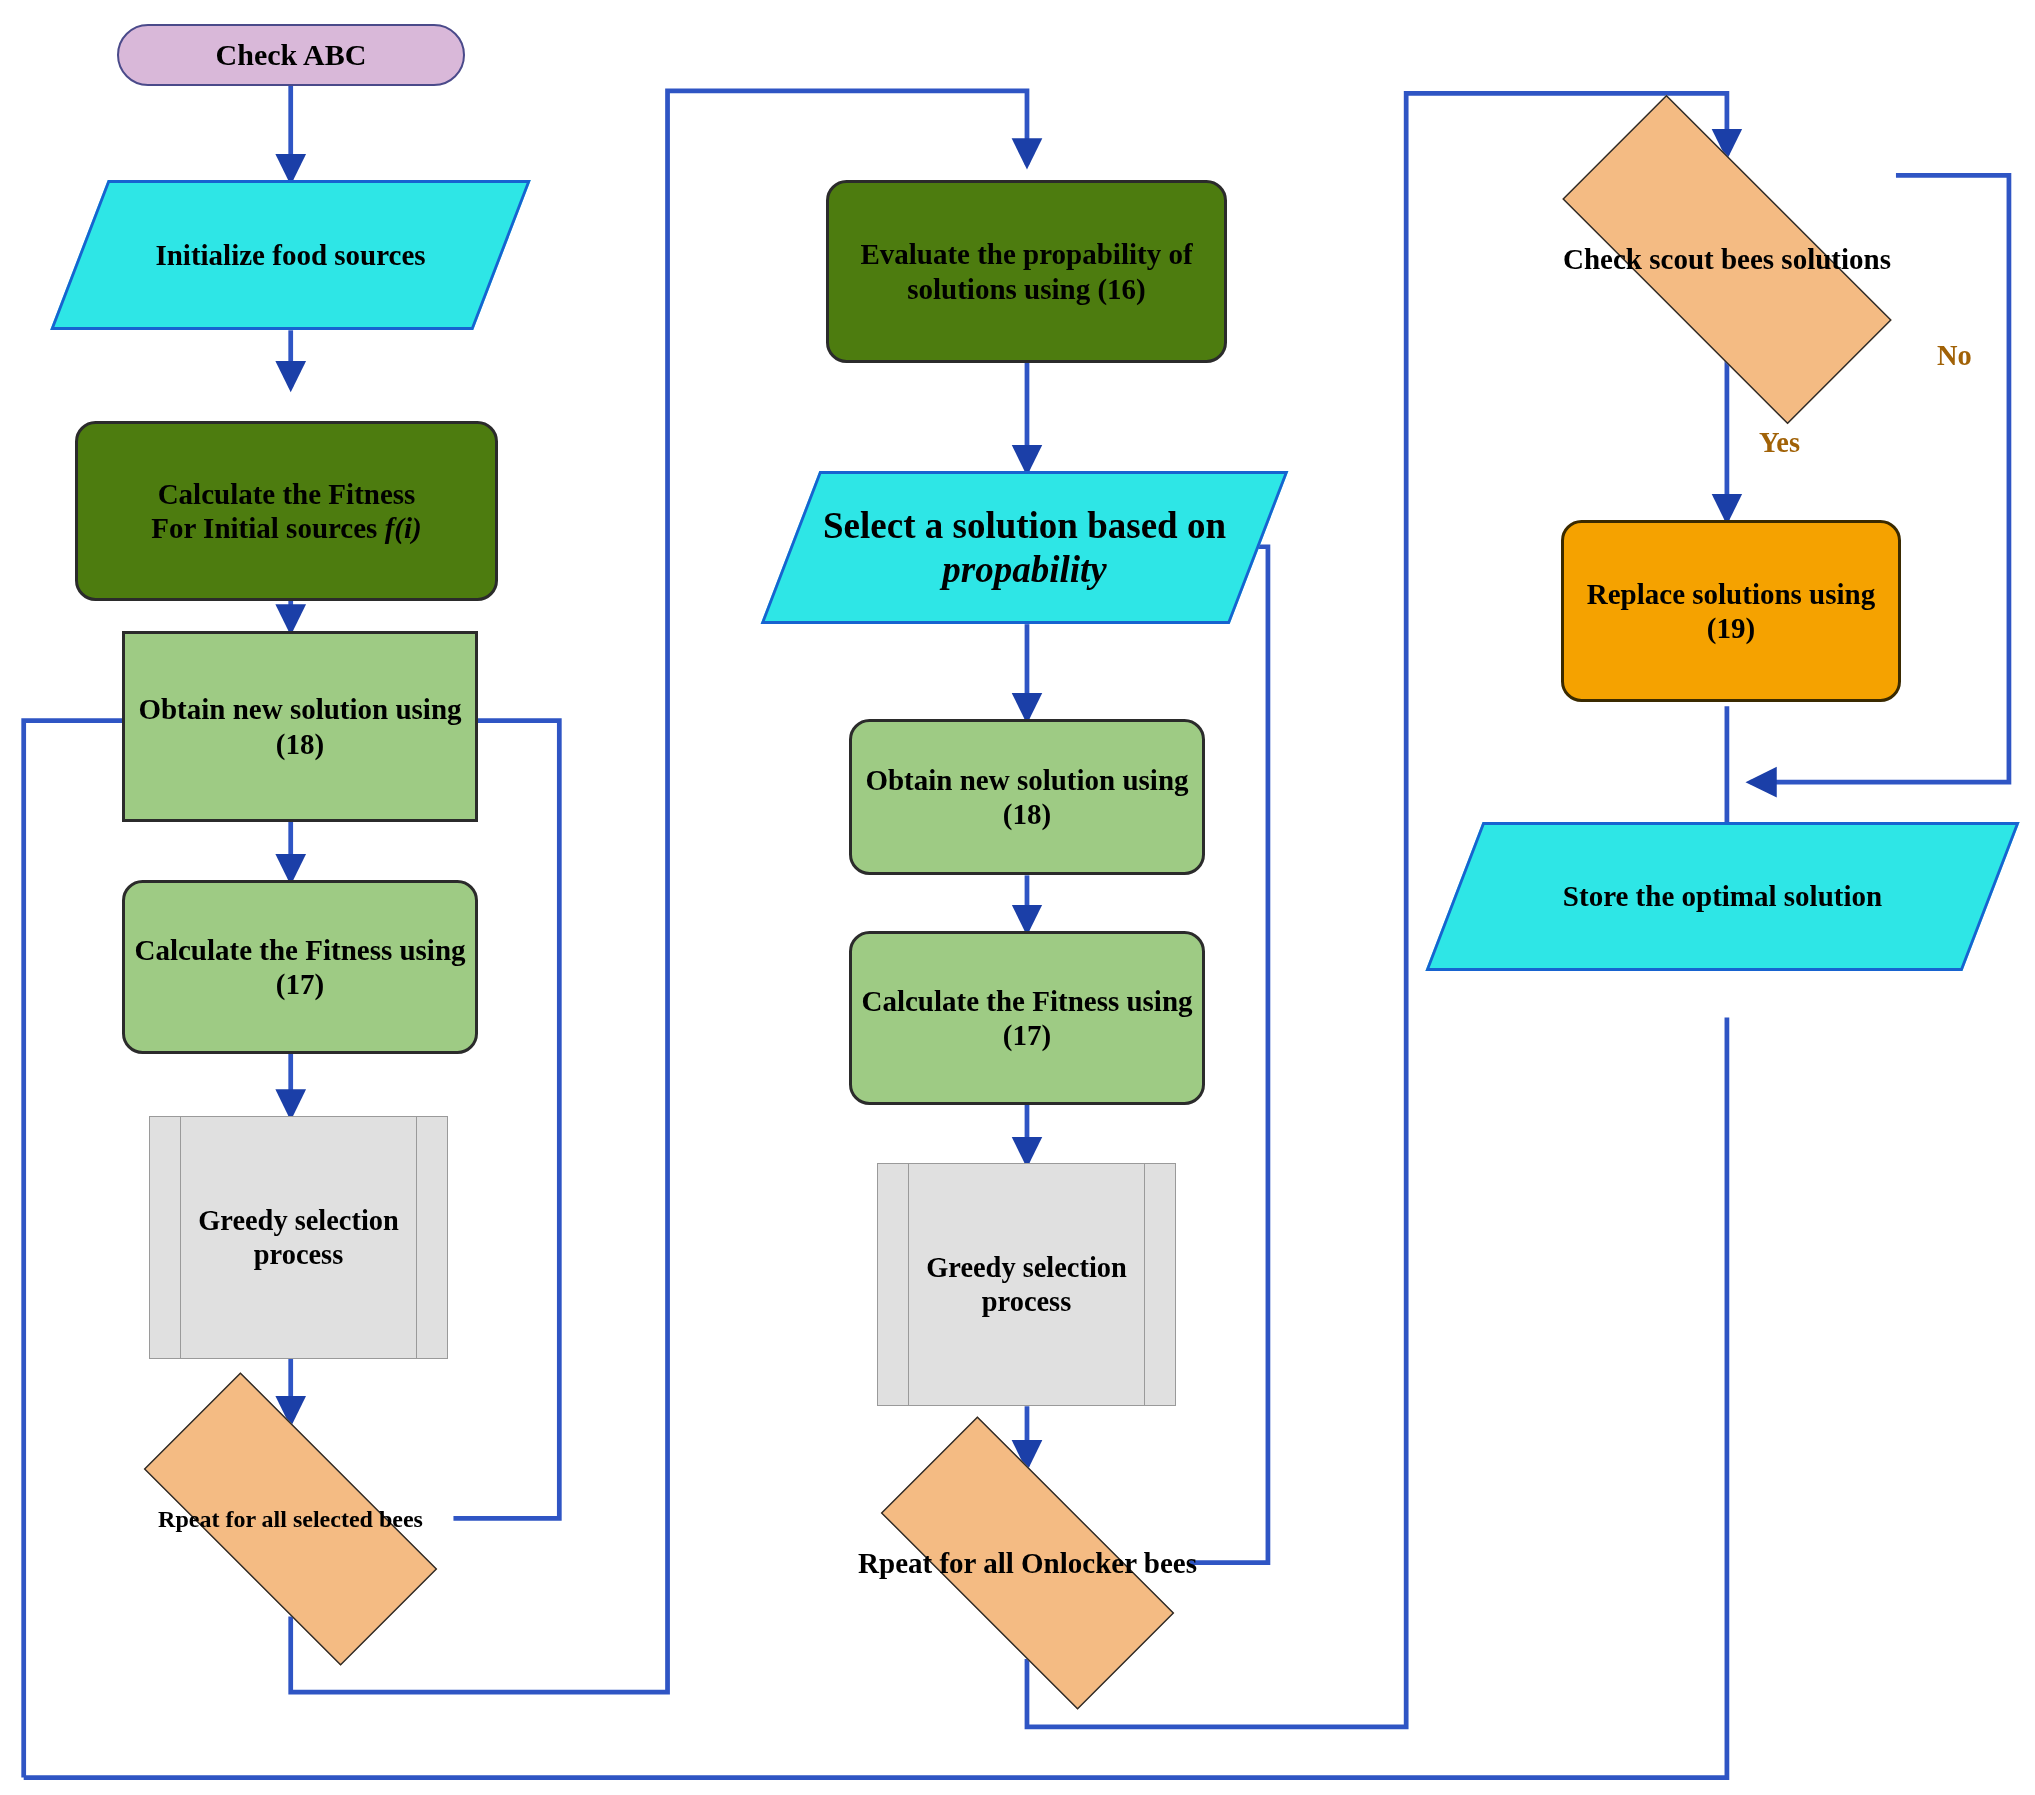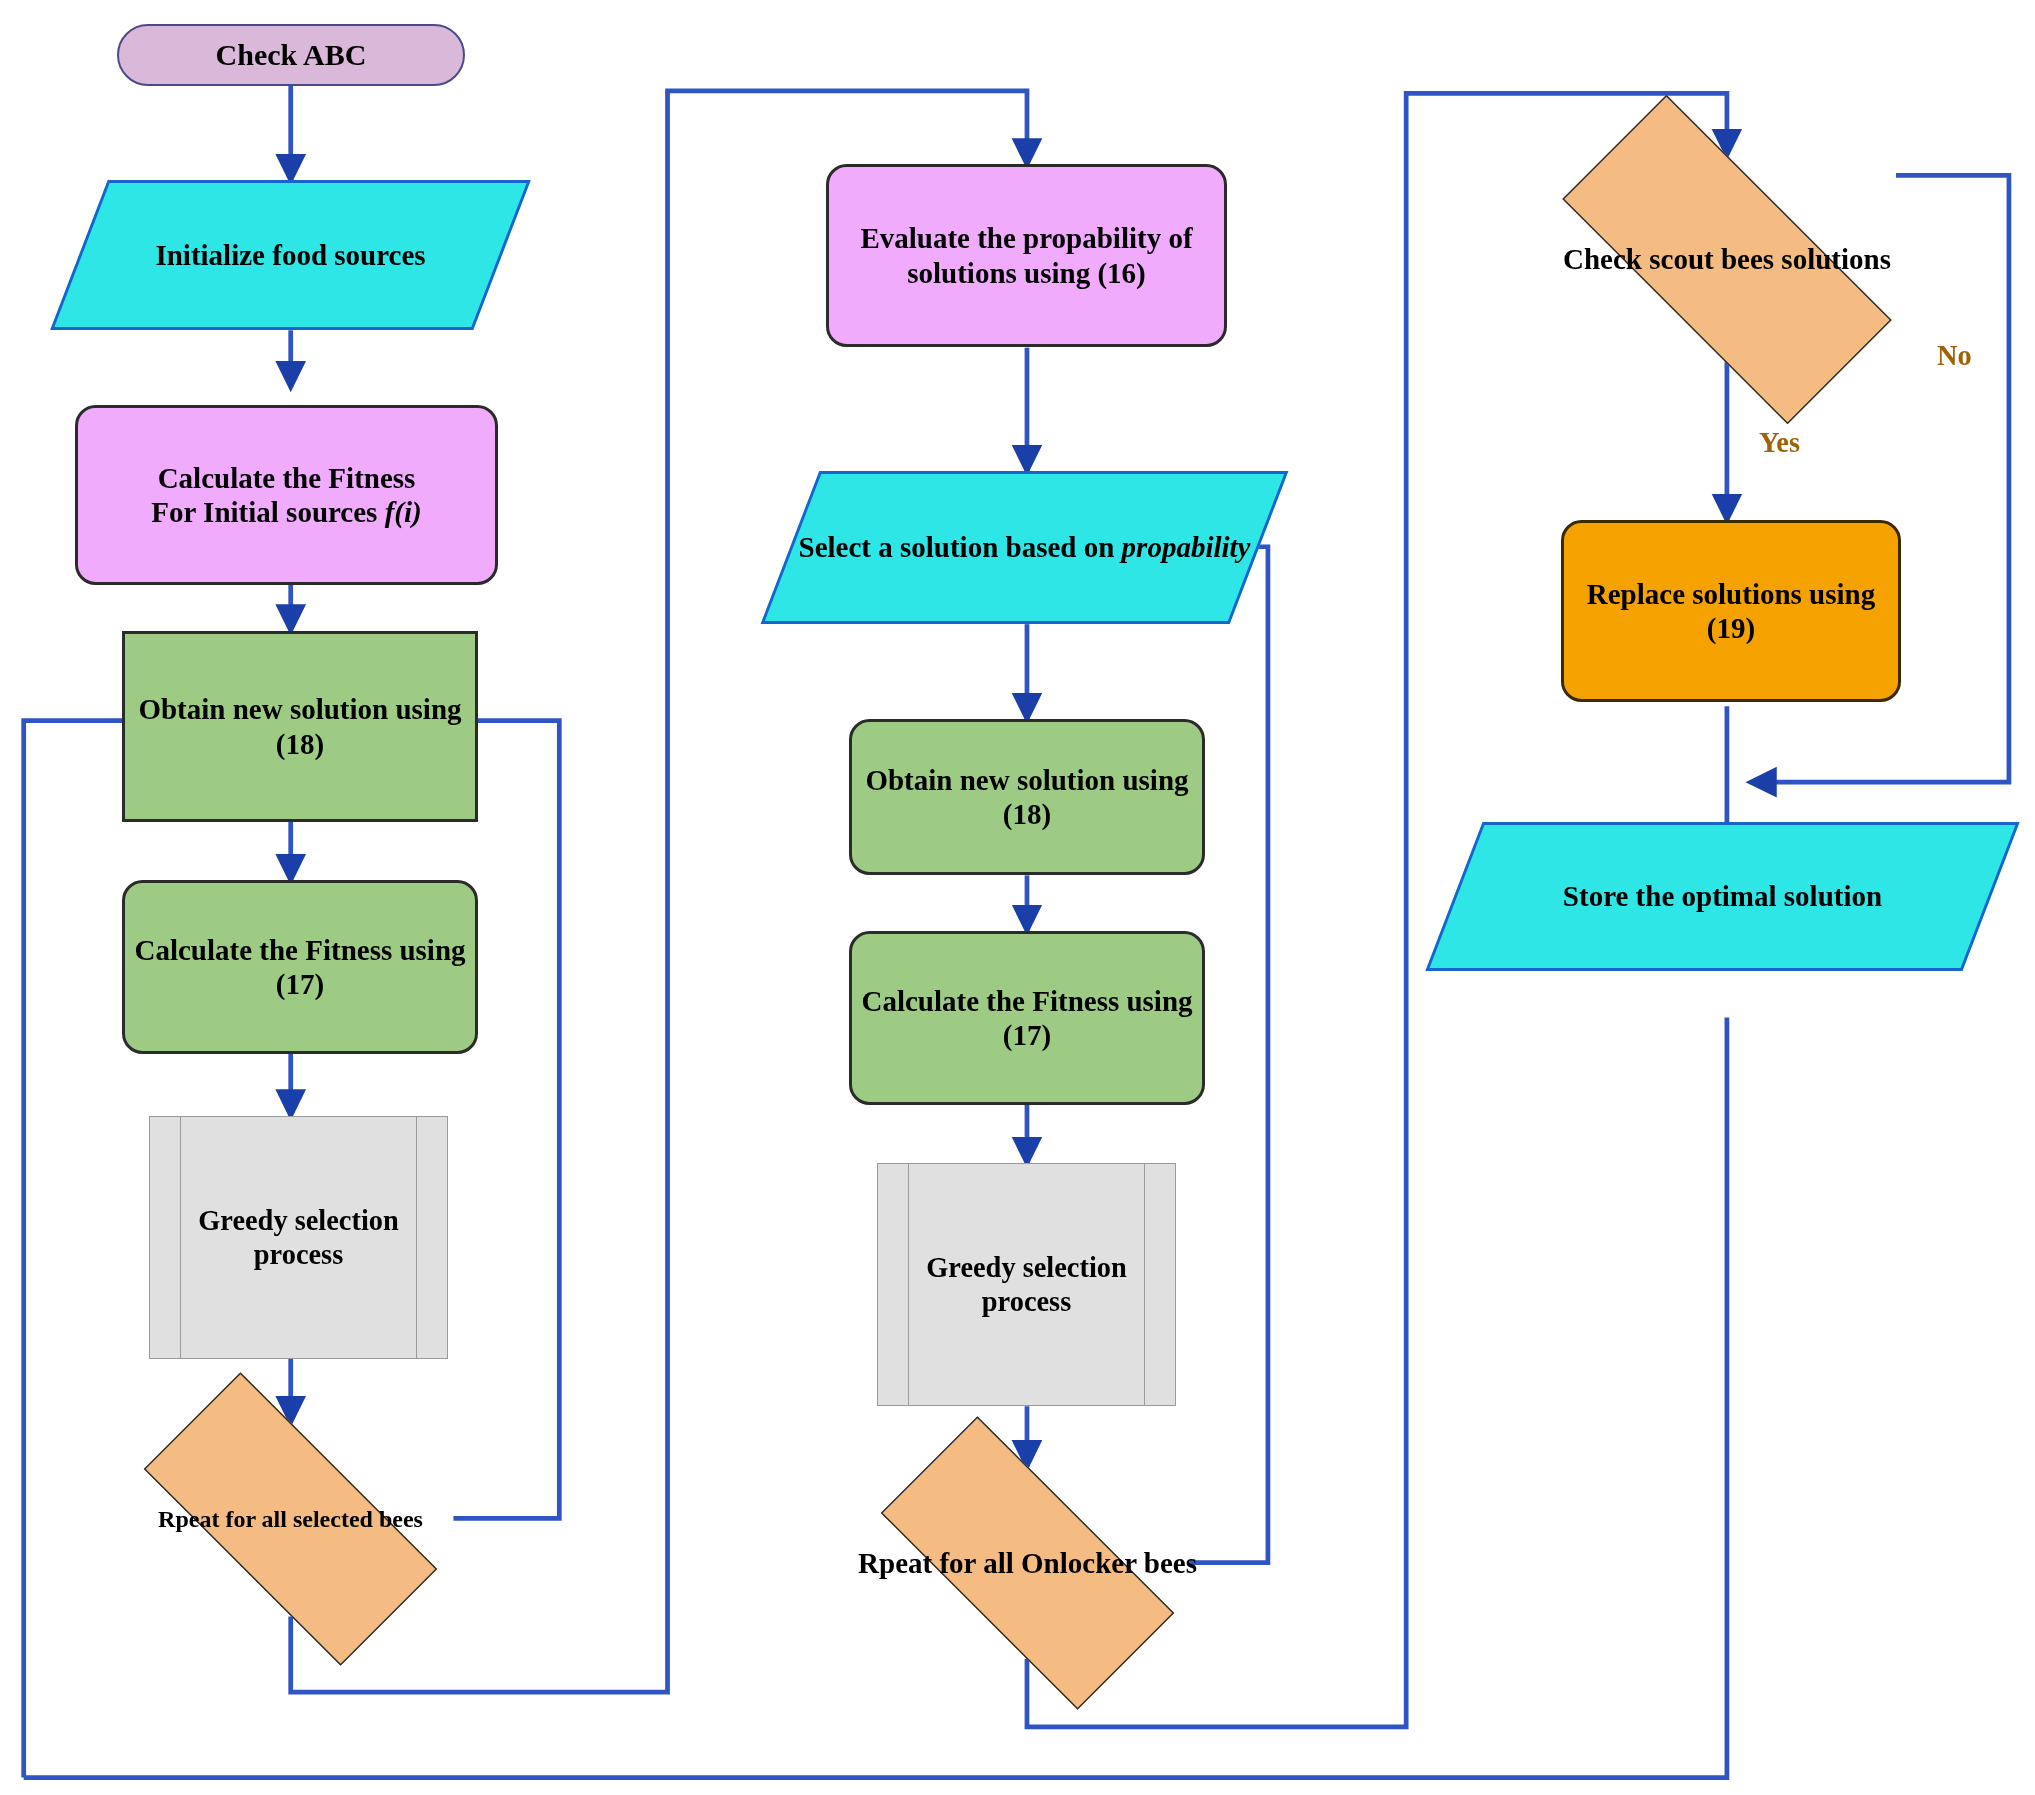--- a/index.html
+++ b/index.html
@@ -62,23 +62,24 @@
     left: 0; top: 0; right: 0; bottom: 0;
     background: #2ee6e6;
     border: 3.2px solid #1763d0;
     transform: skewX(-21deg);
     z-index: -1;
   }
   .n-data .lbl { position: relative; z-index: 2; }
 
   
   .n-gray {
-    background: #f0abfc;
+    background: #4d7c0f;
     border: 3.2px solid #2b2b2b;
     border-radius: 20.5px;
+    margin-top: 16px;
   }
 
   
   .n-green-sharp {
     background: #9ecb84;
     border: 3.2px solid #2b2b2b;
     border-radius: 0;
   }
 
   
@@ -230,21 +231,21 @@
 
   <div class="node n-diamond" style="left:93px; top:1422px; width:395px; height:194px; font-size:24px;">
     <span class="dia"></span>
     <span class="lbl">Rpeat for all selected bees</span>
   </div>
 
   <div class="node n-gray" style="left:826px; top:164px; width:401px; height:183px; font-size:29px;">
     <span class="lbl">Evaluate the propability of solutions using (16)</span>
   </div>
 
-  <div class="node n-data" style="left:790px; top:471px; width:469px; height:153px; font-size:29px;">
+  <div class="node n-data" style="left:790px; top:471px; width:469px; height:153px; font-size:37px;">
     <span class="para"></span>
     <span class="lbl"><span>Select a solution based on </span><span class="italic">propability</span></span>
   </div>
 
   <div class="node n-green" style="left:849px; top:719px; width:356px; height:156px; font-size:29px;">
     <span class="lbl">Obtain new solution using (18)</span>
   </div>
 
   <div class="node n-green" style="left:849px; top:931px; width:356px; height:174px; font-size:29px;">
     <span class="lbl">Calculate the Fitness using (17)</span>

